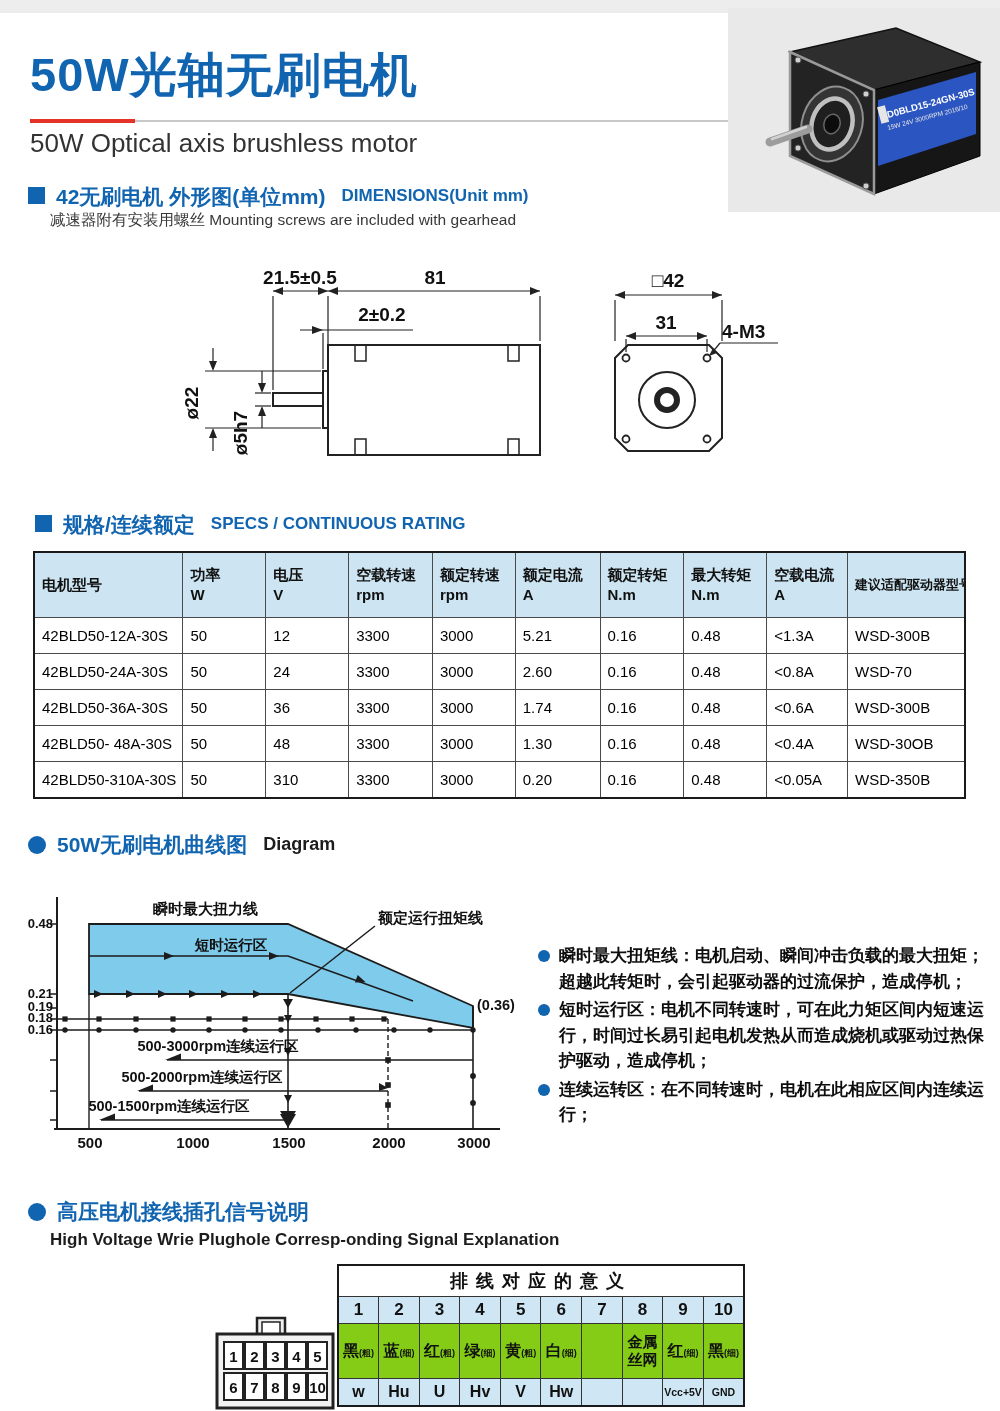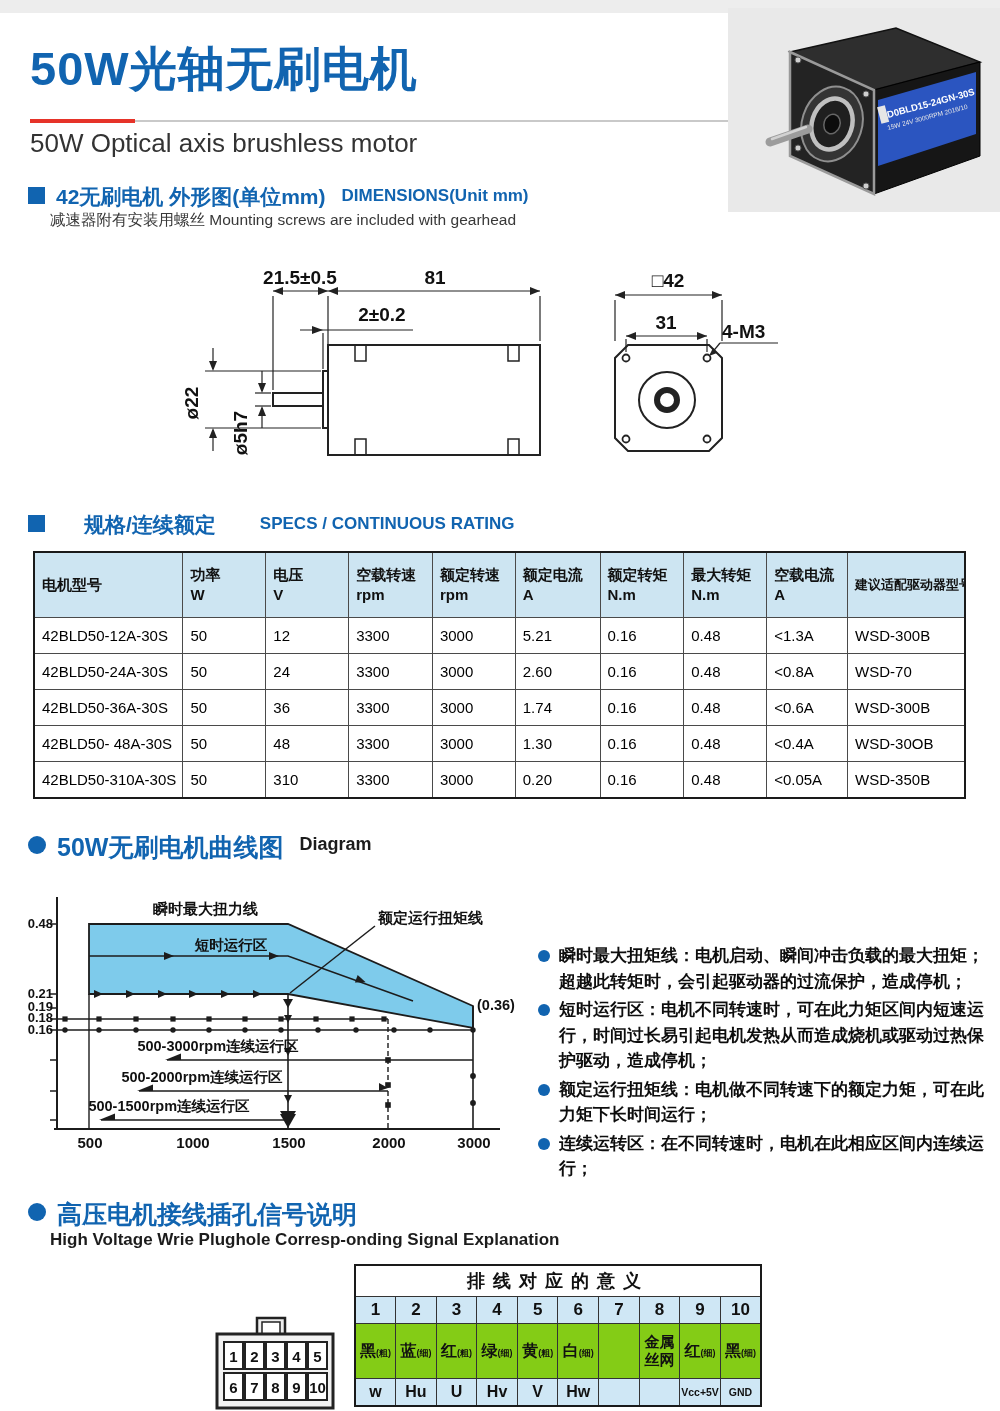--- a/index.html
+++ b/index.html
@@ -2,51 +2,51 @@
 <html><head>
 <meta charset="utf-8">
 <style>
   html,body{margin:0;padding:0;background:#ffffff;}
   .page{position:relative;width:1000px;height:1411px;background:#ffffff;overflow:hidden;
         font-family:"Liberation Sans", sans-serif;color:#111;}
   .abs{position:absolute;}
   
   .top-strip{left:0;top:0;width:1000px;height:13px;background:#ededed;}
   .photo-box{left:728px;top:8px;width:272px;height:204px;background:#e9e9e9;}
-  .page-title-zh{left:30px;top:38px;font-size:47px;font-weight:800;color:#1164b0;letter-spacing:1px;white-space:nowrap;}
+  .page-title-zh{left:30px;top:44px;font-size:47px;font-weight:800;color:#1164b0;letter-spacing:1px;white-space:nowrap;}
   .rule-red{left:30px;top:119px;width:105px;height:4px;background:#e63329;}
   .rule-gray{left:135px;top:120px;width:865px;height:2px;background:#c9c9c9;}
   .page-title-en{left:30px;top:128px;font-size:26px;font-weight:500;color:#333;white-space:nowrap;}
   
   .sec-head{display:flex;align-items:flex-start;}
   .sq-marker{width:17px;height:17px;background:#1164b0;margin:4px 11px 0 0;flex:0 0 auto;}
   .dot-marker{width:18px;height:18px;border-radius:50%;background:#1164b0;margin:5px 11px 0 0;flex:0 0 auto;}
   .sec-zh{font-size:21px;font-weight:800;color:#1164b0;white-space:nowrap;}
   .sec-en{font-size:17px;font-weight:600;color:#1164b0;margin-left:16px;white-space:nowrap;padding-top:3px;}
-  .sec-zh.big{font-size:25px;}
+  .sec-zh.big{font-size:21px;}
   .sec-en.dark{color:#1c1c1c;font-size:18px;}
   .dim-note{left:50px;top:210px;font-size:15.5px;color:#383838;font-weight:500;}
   .wiring-sub{left:50px;top:1230px;font-size:17px;color:#1c1c1c;font-weight:600;}
   
   #specs-table{left:33px;top:551px;width:933px;border-collapse:collapse;table-layout:fixed;
                border:2px solid #1a1a1a;background:#fff;padding-left:20px;}
   #specs-table th,#specs-table td{border:1px solid #4a4a4a;font-size:15px;text-align:left;
                padding:4px 3px 4px 7px;overflow:hidden;}
   #specs-table th{background:#cde5f2;font-weight:700;height:56px;vertical-align:middle;line-height:1.35;}
   #specs-table th.nowrap{white-space:nowrap;font-size:13px;}
   #specs-table td{height:27px;font-weight:400;color:#000;white-space:nowrap;}
   .th-unit{font-weight:700;}
   
   #curve-chart text{font-family:"Liberation Sans", sans-serif;}
   .bullets{left:538px;top:943px;width:462px;list-style:none;margin:0;padding:0;}
   .bullets li{display:flex;margin:0 0 3px 0;}
   .b-dot{width:12px;height:12px;border-radius:50%;background:#1164b0;margin:7px 9px 0 0;flex:0 0 auto;}
   .b-text{font-size:17px;line-height:1.5;color:#0d0d0d;font-weight:600;}
   
-  #wiring-table{left:354px;top:1264px;width:408px;border-collapse:collapse;table-layout:fixed;
+  #wiring-table{left:337px;top:1264px;width:408px;border-collapse:collapse;table-layout:fixed;
                 border:2.5px solid #1a1a1a;background:#fff;}
   #wiring-table td{border:1.5px solid #333;text-align:center;padding:0;}
   .wt-title{height:30px;font-size:18px;font-weight:700;letter-spacing:8px;}
   .wt-num td{height:26px;background:#cfe7f5;font-size:17px;font-weight:700;}
   .wt-wire td{height:54px;background:#84cc16;font-size:16px;font-weight:700;}
   .wt-sig td{height:26px;background:#cfe7f5;font-size:16px;font-weight:700;}
   .wt-sig td.small{font-size:10.5px;}
   .ws{font-size:9px;font-weight:700;}
   .wire-two{font-size:15px;line-height:1.2;font-weight:700;}
   svg text{font-family:"Liberation Sans", sans-serif;}
@@ -164,21 +164,21 @@
         <polygon points="557,83 547,79 547,87"></polygon>
       <polygon points="559,103 567,100 563,95"></polygon>
     </g>
     <g font-size="19" font-weight="600" fill="#111">
       <text x="518" y="34" text-anchor="middle">□42</text>
       <text x="516" y="76" text-anchor="middle">31</text>
       <text x="572" y="85" text-anchor="start">4-M3</text>
     </g>
   </svg>
 
-  <div class="abs sec-head" style="left:28px;top:511px;gap:28px;">
+  <div class="abs sec-head" style="left:35px;top:511px;">
     <span class="sq-marker"></span>
     <span class="sec-zh">规格/连续额定</span>
     <span class="sec-en">SPECS / CONTINUOUS RATING</span>
   </div>
   <table id="specs-table" class="abs">
     <colgroup>
       <col style="width:16%">
         <col style="width:8.9%">
         <col style="width:8.9%">
         <col style="width:9%">
@@ -394,24 +394,20 @@
       <li>
         <span class="b-dot"></span>
         <span class="b-text">瞬时最大扭矩线：电机启动、瞬间冲击负载的最大扭矩；超越此转矩时，会引起驱动器的过流保护，造成停机；</span>
       </li>
       <li>
         <span class="b-dot"></span>
         <span class="b-text">短时运行区：电机不同转速时，可在此力矩区间内短速运行，时间过长易引起电机发热从而造成烧机或驱动过热保护驱动，造成停机；</span>
       </li>
       <li>
         <span class="b-dot"></span>
-        <span class="b-text">额定运行扭矩线：电机做不同转速下的额定力矩，可在此力矩下长时间运行；</span>
-      </li>
-      <li>
-        <span class="b-dot"></span>
         <span class="b-text">连续运转区：在不同转速时，电机在此相应区间内连续运行；</span>
       </li>
     </ul>
 
   <div class="abs sec-head" style="left:28px;top:1198px;">
     <span class="dot-marker"></span>
     <span class="sec-zh big">高压电机接线插孔信号说明</span>
   </div>
   <div class="abs wiring-sub">High Voltage Wrie Plughole Corresp-onding Signal Explanation</div>
 

